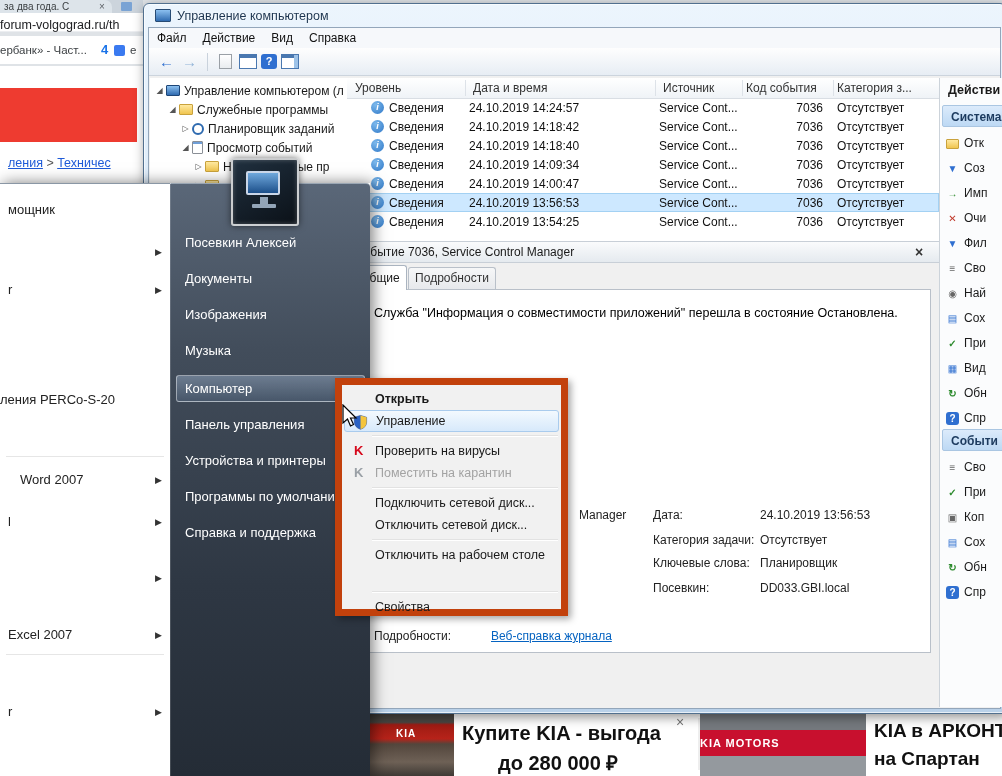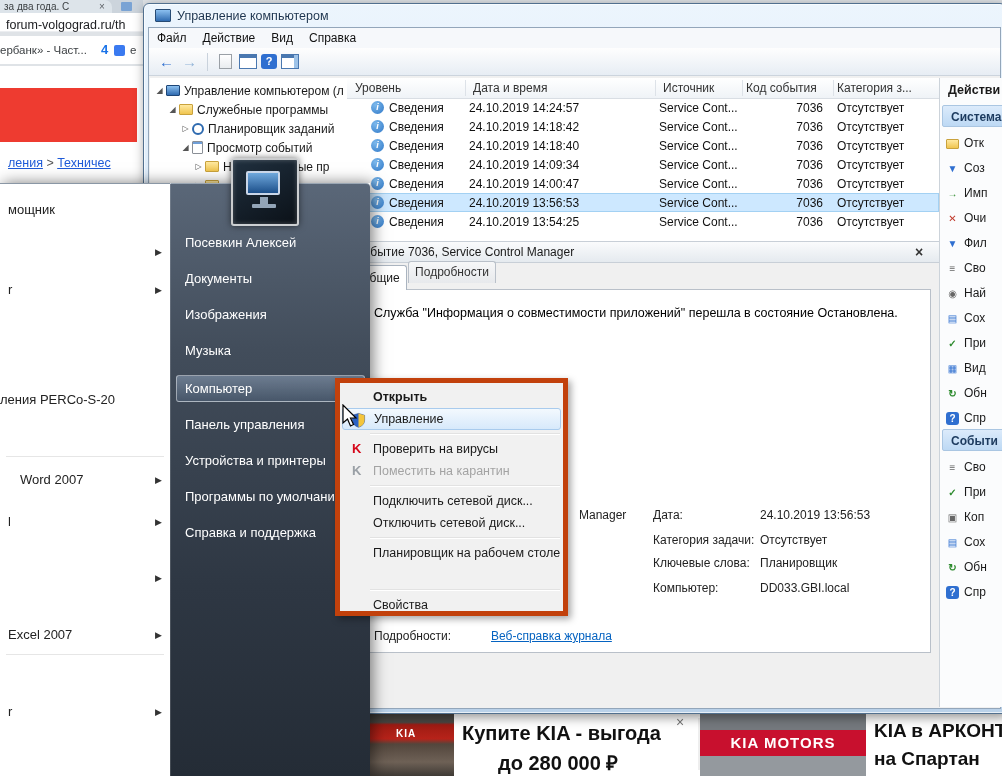--- a/index.html
+++ b/index.html
@@ -8,21 +8,21 @@
   .abs{position:absolute}
   .nw{white-space:nowrap}
 
   
   .br-tabstrip{left:0;top:0;width:143px;height:13px;background:#ccd4dc}
   .br-tab{left:0;top:0;width:112px;height:13px;background:#dde4ea;border-radius:0 7px 0 0;
           font-size:10px;color:#3c4043;line-height:13px;padding-left:4px;box-sizing:border-box}
   .br-tabclose{left:99px;top:0;font-size:10px;color:#5f6368;line-height:13px;cursor:default}
   .br-tab2ico{left:121px;top:2px;width:11px;height:9px;background:#7aa3d4;border-radius:1px}
   .br-url{left:0;top:13px;width:143px;height:19px;background:#fff;font-size:12.5px;color:#202124;
-          line-height:25px;padding-left:6px;box-sizing:border-box;border-bottom:1px solid #eceef1}
+          line-height:25px;box-sizing:border-box;border-bottom:1px solid #eceef1}
   .br-bm{left:0;top:36px;width:143px;height:28px;background:#fff;font-size:11.5px;color:#3c4043;line-height:28px}
   .br-white{left:0;top:66px;width:143px;height:117px;background:#fff}
   .br-red{left:0;top:88px;width:137px;height:54px;background:#ee3b30}
   .br-crumb{left:8px;top:156px;font-size:12.5px}
   .br-link{color:#1f5bd8;text-decoration:underline}
 
   
   .mmc{left:143px;top:3px;width:861px;height:709px;z-index:5;border:1px solid #51708f;
        border-radius:6px 6px 0 0;box-shadow:2px 3px 12px rgba(0,0,0,.45), inset 0 0 0 1px rgba(255,255,255,.65);
        background:linear-gradient(180deg,#ecf5fd 0%,#d3e5f6 45%,#b9d1e9 100%)}
@@ -66,21 +66,21 @@
          text-align:center;line-height:13px;background:radial-gradient(circle at 35% 30%,#7db9ec,#2f78c8)}
 
   
   .dpane{left:198px;top:213px;width:592px;height:466px;background:#f0f0f0}
   .dhead{left:0;top:0;width:592px;height:22px;background:linear-gradient(#fafbfc,#e5eaef);
          border-top:1px solid #c8cfd7;border-bottom:1px solid #c8cfd7;font-size:12px;color:#1a1a1a;box-sizing:border-box}
   .dclose{left:568px;top:2px;font-size:14px;font-weight:bold;color:#333;cursor:default}
   .dtab{box-sizing:border-box;font-size:12px;text-align:center}
   .dtab1{left:6px;top:24px;width:54px;height:25px;background:#fff;border:1px solid #aab4c0;border-bottom:none;
          border-radius:3px 3px 0 0;line-height:24px;z-index:2}
-  .dtab2{left:61px;top:20px;width:88px;height:22px;background:linear-gradient(#f6f7f8,#e7e9ec);
+  .dtab2{left:61px;top:26px;width:88px;height:22px;background:linear-gradient(#f6f7f8,#e7e9ec);
          border:1px solid #b9c0c9;border-bottom:none;border-radius:3px 3px 0 0;line-height:21px;color:#333}
   .dbox{left:6px;top:48px;width:578px;height:364px;background:#fff;border:1px solid #b9c0c9;box-sizing:border-box}
   .dmsg{left:20px;top:16px;right:20px;font-size:12.5px;color:#000}
   .dfl{font-size:12px;color:#222}
   .alink{color:#0563c1;text-decoration:underline;font-size:12px}
 
   
   .act{left:790px;top:50px;width:130px;bottom:1px;background:#fbfcfd;border-left:1px solid #ccd3da}
   .act-title{top:5px;left:8px;font-weight:bold;font-size:12.5px;color:#1a1a1a}
   .asec{left:2px;width:120px;height:22px;background:linear-gradient(#dcebfb,#bdd9f4);color:#1c3a5e;
@@ -94,22 +94,22 @@
 
   
   .adrow{left:370px;top:712px;width:632px;height:64px;background:#fff;z-index:2}
   .b1photo{left:0;top:0;width:84px;height:64px;
            background:linear-gradient(180deg,#4a4743 0%,#4a4743 16%,#9e1b13 20%,#b7231a 42%,#53463c 50%,#6e6156 78%,#3f3a35 100%)}
   .b1kia{left:26px;top:16px;color:#fff;font-weight:bold;font-size:10px;letter-spacing:1px}
   .adtxt{font-weight:bold;color:#111}
   .adclose{left:306px;top:2px;font-size:14px;color:#777}
   .b2{left:330px;top:0;width:302px;height:64px;background:#fff}
   .b2top{left:0;top:0;width:166px;height:18px;background:#75797e}
-  .b2band{left:0;top:18px;width:166px;height:26px;background:#c8102e;color:#fff;font-weight:bold;font-size:15px;
-          text-align:center;line-height:26px;letter-spacing:1px}
+  .b2band{left:0;top:18px;width:166px;height:26px;background:#c8102e;color:#fff;font-weight:bold;font-size:11px;
+          text-align:left;line-height:26px;letter-spacing:1px}
   .b2bot{left:0;top:44px;width:166px;height:20px;background:#94999e}
 
   
   .sm{left:0;top:183px;width:370px;height:593px;z-index:20;box-shadow:3px 0 14px rgba(0,0,0,.5)}
   .sm-left{left:0;top:0;width:170px;height:593px;background:#fff;border-top:1px solid #8a97a5;box-sizing:border-box}
   .sml-row{left:0;width:170px;height:22px;font-size:13px;color:#222;line-height:22px}
   .sml-arrow{position:absolute;right:8px;top:0;font-size:9px;color:#333}
   .sml-sep{left:6px;width:158px;height:1px;background:#e6e6e6}
   .sm-right{left:170px;top:0;width:200px;height:593px;box-sizing:border-box;
             background:linear-gradient(180deg,#5a6778 0%,#424d5b 28%,#2e3743 68%,#242c36 100%);
@@ -119,21 +119,21 @@
           background:linear-gradient(180deg,rgba(145,165,190,.55),rgba(85,105,130,.45))}
   .upic{left:60px;top:-26px;width:64px;height:64px;background:linear-gradient(150deg,#20303f,#0b1118);
         border:2px solid rgba(255,255,255,.78);border-radius:3px;
         box-shadow:0 0 7px rgba(0,0,0,.55), inset 0 0 5px rgba(255,255,255,.25)}
   .upic-scr{left:13px;top:11px;width:34px;height:24px;background:linear-gradient(#6fa8dc,#1c4f8a);
             border:2px solid #c9d6e8;border-radius:2px;box-sizing:border-box}
   .upic-stand{left:27px;top:37px;width:8px;height:7px;background:#93a5b8}
   .upic-base{left:19px;top:44px;width:24px;height:4px;background:#93a5b8;border-radius:1px}
 
   
-  .ctx{left:335px;top:378px;width:233px;height:238px;background:#f1f1f1;border:5px solid #c2410c;
+  .ctx{left:335px;top:378px;width:233px;height:238px;background:#f1f1f1;border:7px solid #c2410c;
        box-shadow:3px 3px 7px rgba(0,0,0,.35);z-index:30;box-sizing:border-box}
   .cmi{left:2px;right:2px;height:22px;line-height:22px;font-size:12.5px;color:#1a1a1a;padding-left:31px;box-sizing:border-box}
   .cmi.bold{font-weight:bold}
   .cmi.hl{background:linear-gradient(#f3f9fe,#d7e9fb);border:1px solid #a9cbed;border-radius:3px;line-height:20px}
   .cmi.dis{color:#a3a3a3}
   .ctx-sep{left:30px;right:3px;height:1px;background:#e2e2e2;box-shadow:0 1px 0 #fff}
   .kico{position:absolute;left:10px;top:0;font-weight:bold;font-size:13px}
   .k-red{color:#d6081b}.k-gray{color:#9aa0a6}
 </style>
 </head>
@@ -305,21 +305,21 @@
         </div>
         <div class="abs dbox">
           <div class="abs dmsg">Служба "Информация о совместимости приложений" перешла в состояние Остановлена.</div>
           <span class="abs dfl nw" style="left:225px;top:218px">Manager</span>
           <span class="abs dfl nw" style="left:299px;top:218px">Дата:</span>
           <span class="abs dfl nw" style="left:406px;top:218px">24.10.2019 13:56:53</span>
           <span class="abs dfl nw" style="left:299px;top:243px">Категория задачи:</span>
           <span class="abs dfl nw" style="left:406px;top:243px">Отсутствует</span>
           <span class="abs dfl nw" style="left:299px;top:266px">Ключевые слова:</span>
           <span class="abs dfl nw" style="left:406px;top:266px">Планировщик</span>
-          <span class="abs dfl nw" style="left:299px;top:291px">Компьютер:</span>
+          <span class="abs dfl nw" style="left:299px;top:291px">Посевкин:</span>
           <span class="abs dfl nw" style="left:406px;top:291px">DD033.GBI.local</span>
           <span class="abs dfl nw" style="left:20px;top:339px">Подробности:</span>
           <span class="abs alink nw" style="left:137px;top:339px">Веб-справка журнала</span>
         </div>
       </div>
 
       <div class="abs act">
         <div class="abs act-title nw">Действи</div>
         <div class="abs asec nw" style="top:27px">Система</div>
         <div class="abs aitem nw" style="top:55px">
@@ -461,21 +461,21 @@
       </svg>
       <span>Управление</span>
     </div>
     <div class="abs ctx-sep" style="top:50px"></div>
     <div class="abs cmi nw" style="top:55px"><span class="kico k-red">K</span><span>Проверить на вирусы</span></div>
     <div class="abs cmi dis nw" style="top:77px"><span class="kico k-gray">K</span><span>Поместить на карантин</span></div>
     <div class="abs ctx-sep" style="top:102px"></div>
     <div class="abs cmi nw" style="top:107px"><span>Подключить сетевой диск...</span></div>
     <div class="abs cmi nw" style="top:129px"><span>Отключить сетевой диск...</span></div>
     <div class="abs ctx-sep" style="top:154px"></div>
-    <div class="abs cmi nw" style="top:159px"><span>Планировщик на рабочем столе</span></div>
+    <div class="abs cmi nw" style="top:159px"><span>Отключить на рабочем столе</span></div>
     <div class="abs ctx-sep" style="top:206px"></div>
     <div class="abs cmi nw" style="top:211px"><span>Свойства</span></div>
   </div>
 
   <svg class="abs" style="left:342px;top:404px;z-index:40" width="18" height="24" viewBox="0 0 18 24">
     <path d="M1 1 L1 19 L5.5 15 L8.5 22 L11.5 20.5 L8.5 14 L14 14 Z" fill="#fff" stroke="#000" stroke-width="1.2"></path>
   </svg>
 
 </div>
 

